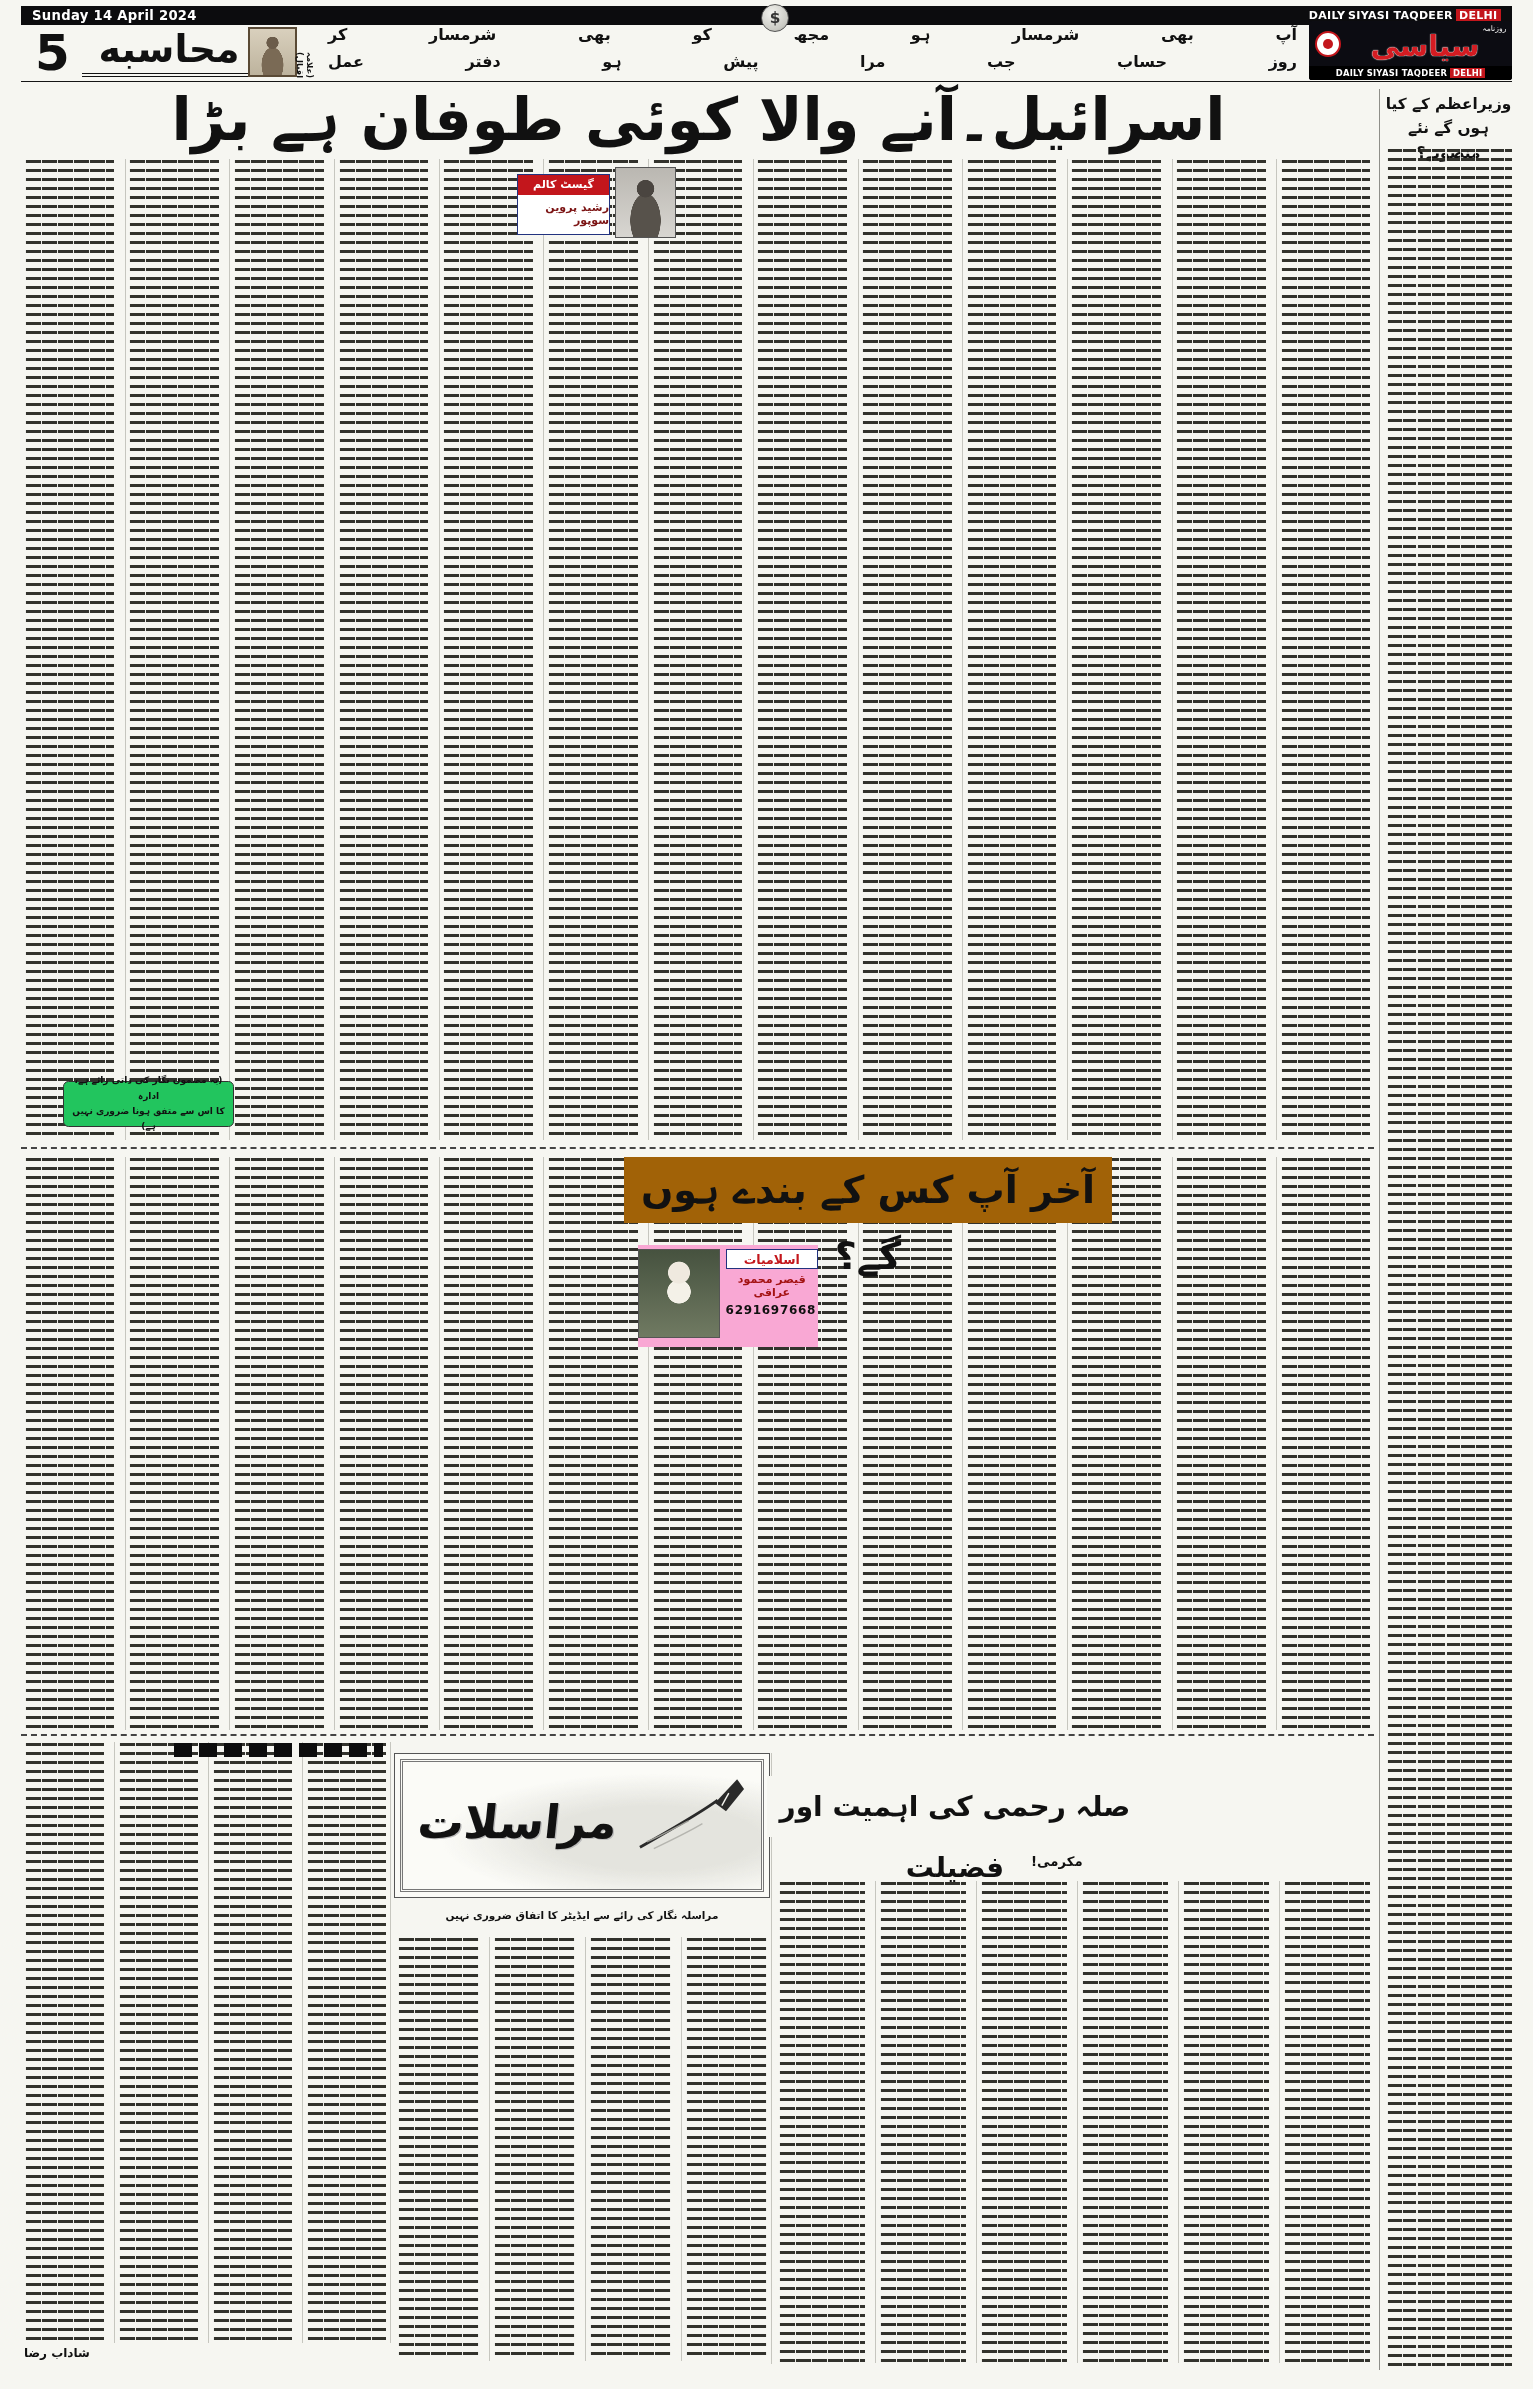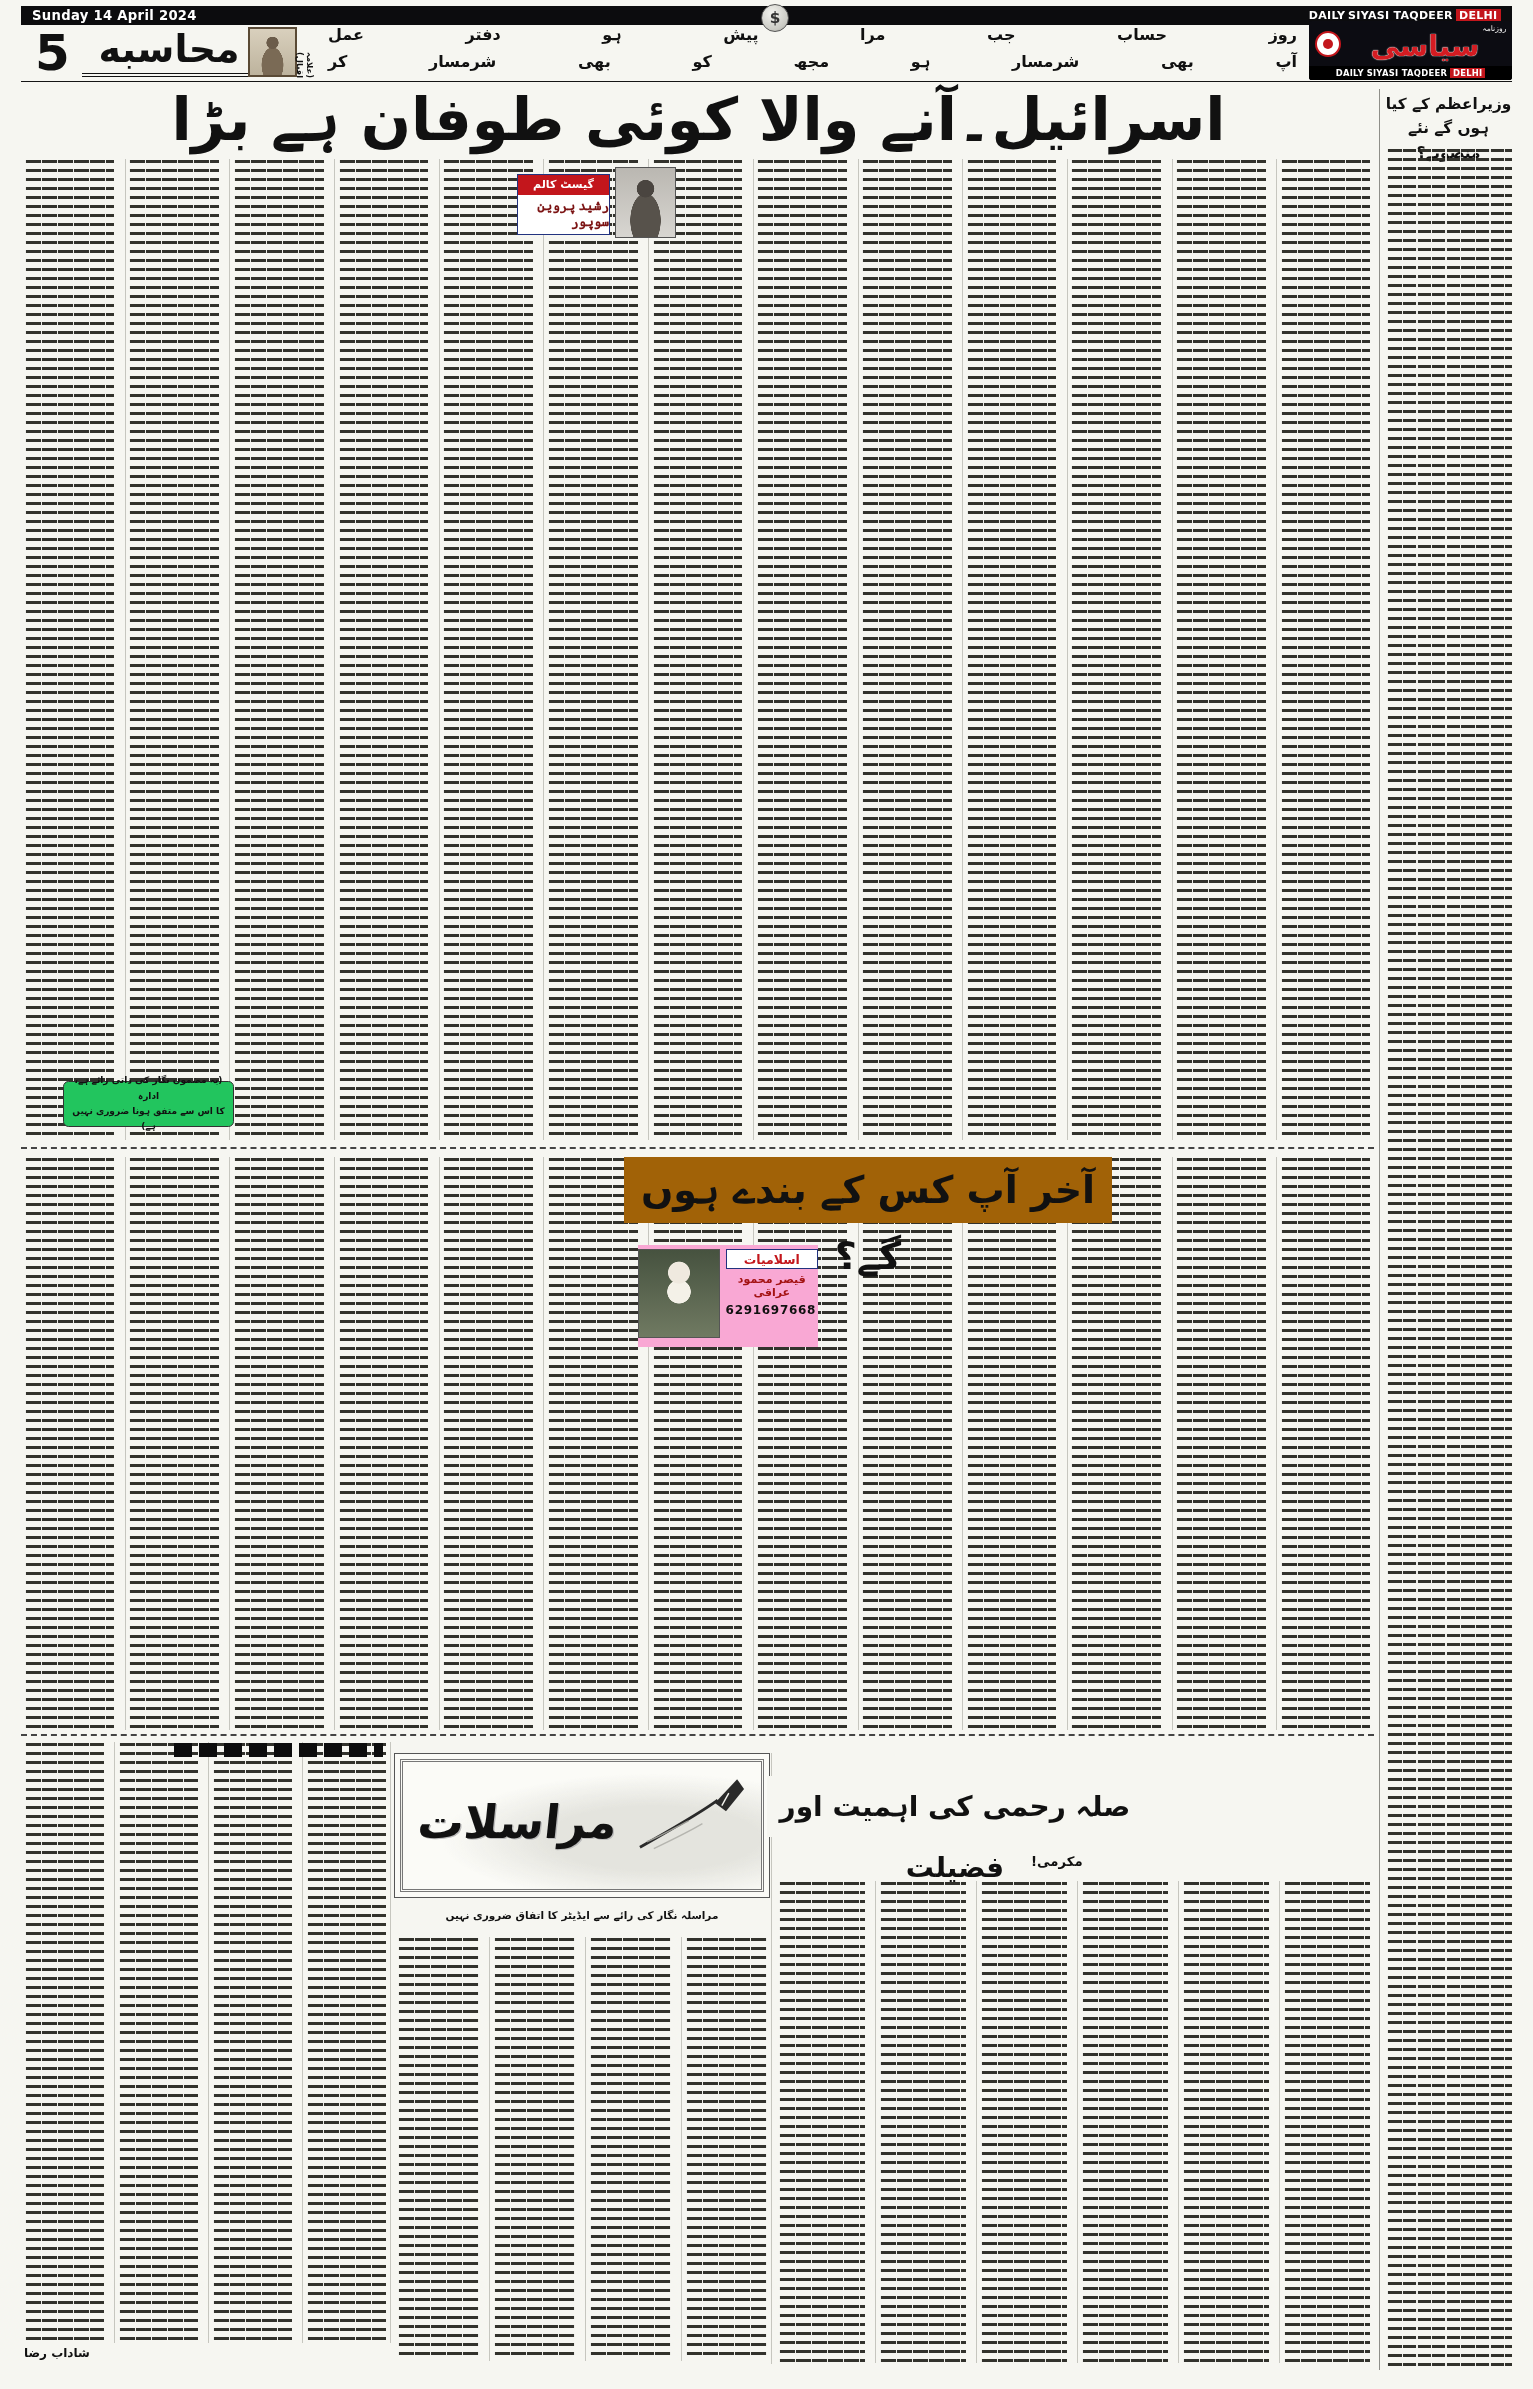--- a/index.html
+++ b/index.html
@@ -84,22 +84,22 @@
   .pmbody{position:absolute;left:1387px;top:149px;width:125px;height:2220px;opacity:.93;
      background:
        repeating-linear-gradient(90deg, rgba(246,246,241,.95) 0 1.4px, transparent 1.4px 14.6px),
        repeating-linear-gradient(180deg,#24241e 0 3.1px, transparent 3.1px 9px);}
 
   
   .gcard{position:absolute;left:517px;top:174px;width:93px;height:61px;border:1.4px solid #22327f;
          background:#fff;z-index:3;display:flex;flex-direction:column;}
   .gcard .strip{height:19.5px;background:#c3161c;color:#fff;font-size:11px;font-weight:800;direction:rtl;
          display:flex;align-items:center;justify-content:center;}
-  .gcard .auth{flex:1;color:#7c1414;font-size:13px;font-weight:800;direction:rtl;display:flex;
-         align-items:center;justify-content:center;font-family:Liberation Serif, serif;}
+  .gcard .auth{flex:1;color:#7c1414;font-size:11px;font-weight:800;direction:rtl;display:flex;
+         align-items:center;justify-content:center;}
   .gphoto{position:absolute;left:615px;top:167px;width:61px;height:71px;border:0.7px solid #555;z-index:3;
          background:radial-gradient(circle at 50% 30%,#4a4540 0 15%,transparent 16%),
                     radial-gradient(ellipse at 50% 76%,#57524b 0 36%,transparent 37%),
                     linear-gradient(#bab7b1,#d8d6d1);}
 
   
   .note{position:absolute;left:63px;top:1081px;width:171px;height:46px;border:1.4px solid #333;border-radius:5.6px;
         background:#22c55e;z-index:3;direction:rtl;font-size:9px;font-weight:700;text-align:center;
         display:flex;flex-direction:column;justify-content:center;line-height:1.7;padding:1.4px 4.2px;}
 
@@ -145,22 +145,22 @@
       <span data-name="brand-main">SIYASI TAQDEER</span>
       <span class="city" data-name="brand-city">DELHI</span>
     </div>
   </div>
 
   <div class="pgnum" data-name="page-number">5</div>
   <div class="secttl" data-name="section-title">محاسبه</div>
   <div class="iqbal" data-name="iqbal-photo"></div>
   <div class="iqcap" data-name="photo-caption">(علامہ اقبال)</div>
   <div class="couplet" data-name="couplet">
+    <div class="ln" data-name="couplet-line-2">آپ بھی شرمسار ہو مجھ کو بھی شرمسار کر</div>
     <div class="ln" data-name="couplet-line-1">روز حساب جب مرا پیش ہو دفتر عمل</div>
-    <div class="ln" data-name="couplet-line-2">آپ بھی شرمسار ہو مجھ کو بھی شرمسار کر</div>
   </div>
 
   <div class="masthead" data-name="masthead">
     <div class="mh-tag" data-name="masthead-tagline">روزنامہ</div>
     <div class="mh-title" data-name="masthead-title">سیاسی تقدیر</div>
     <div class="mh-seal" data-name="masthead-seal-icon"></div>
     <div class="mh-sub" data-name="masthead-subtitle">
       <span data-name="masthead-sub-daily">DAILY</span>
       <span data-name="masthead-sub-main">SIYASI TAQDEER</span>
       <span class="city" data-name="masthead-sub-city">DELHI</span>

